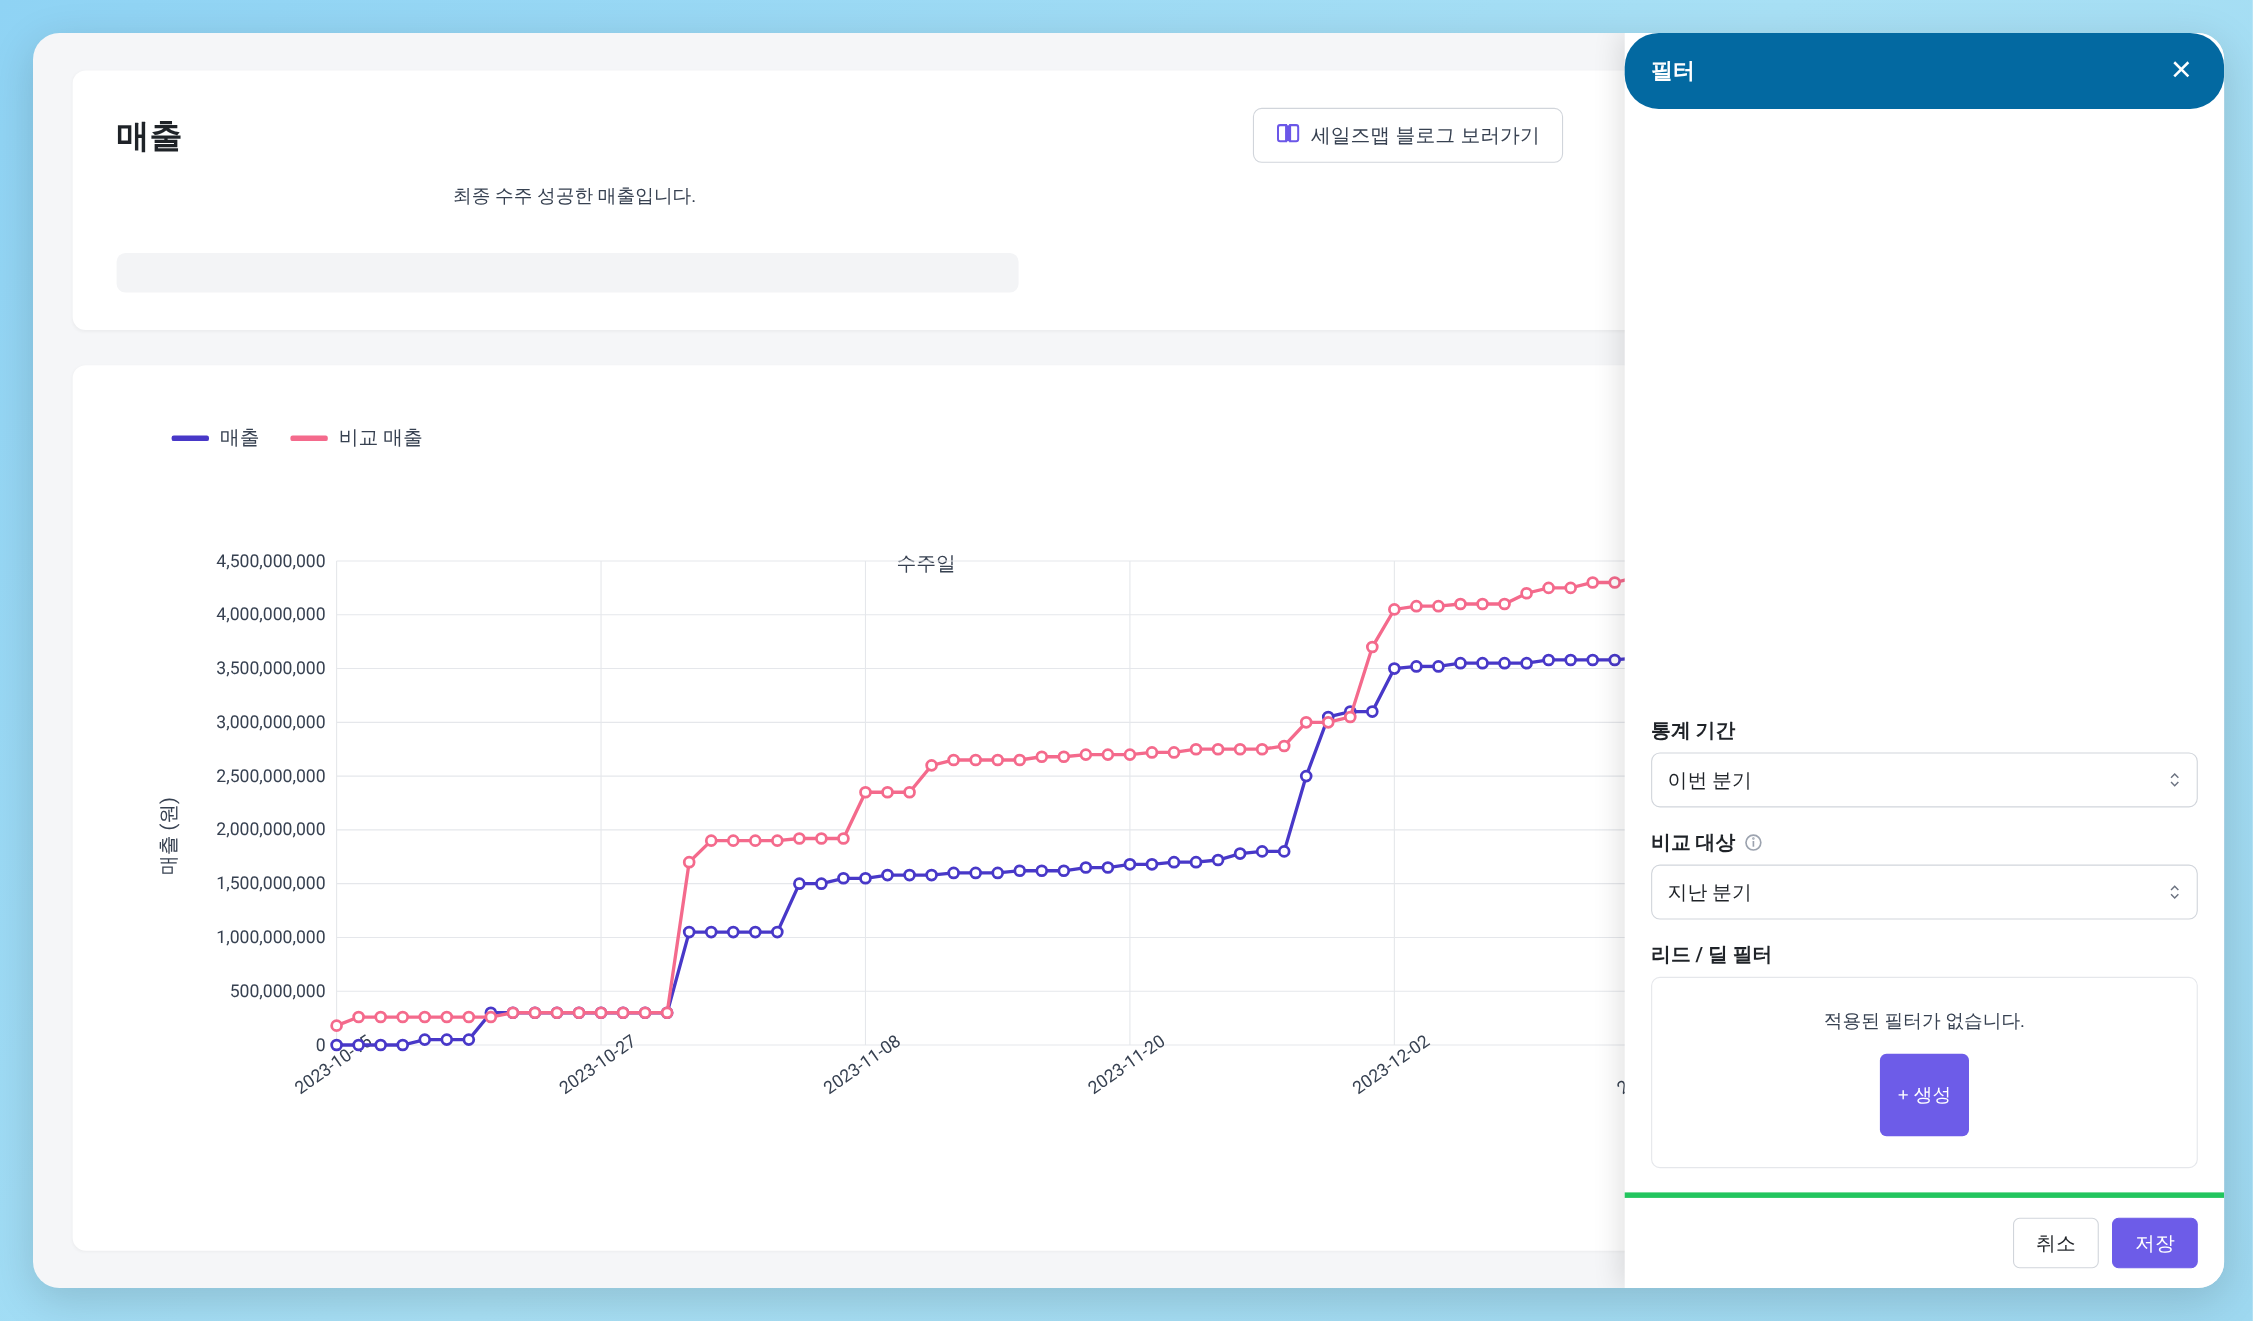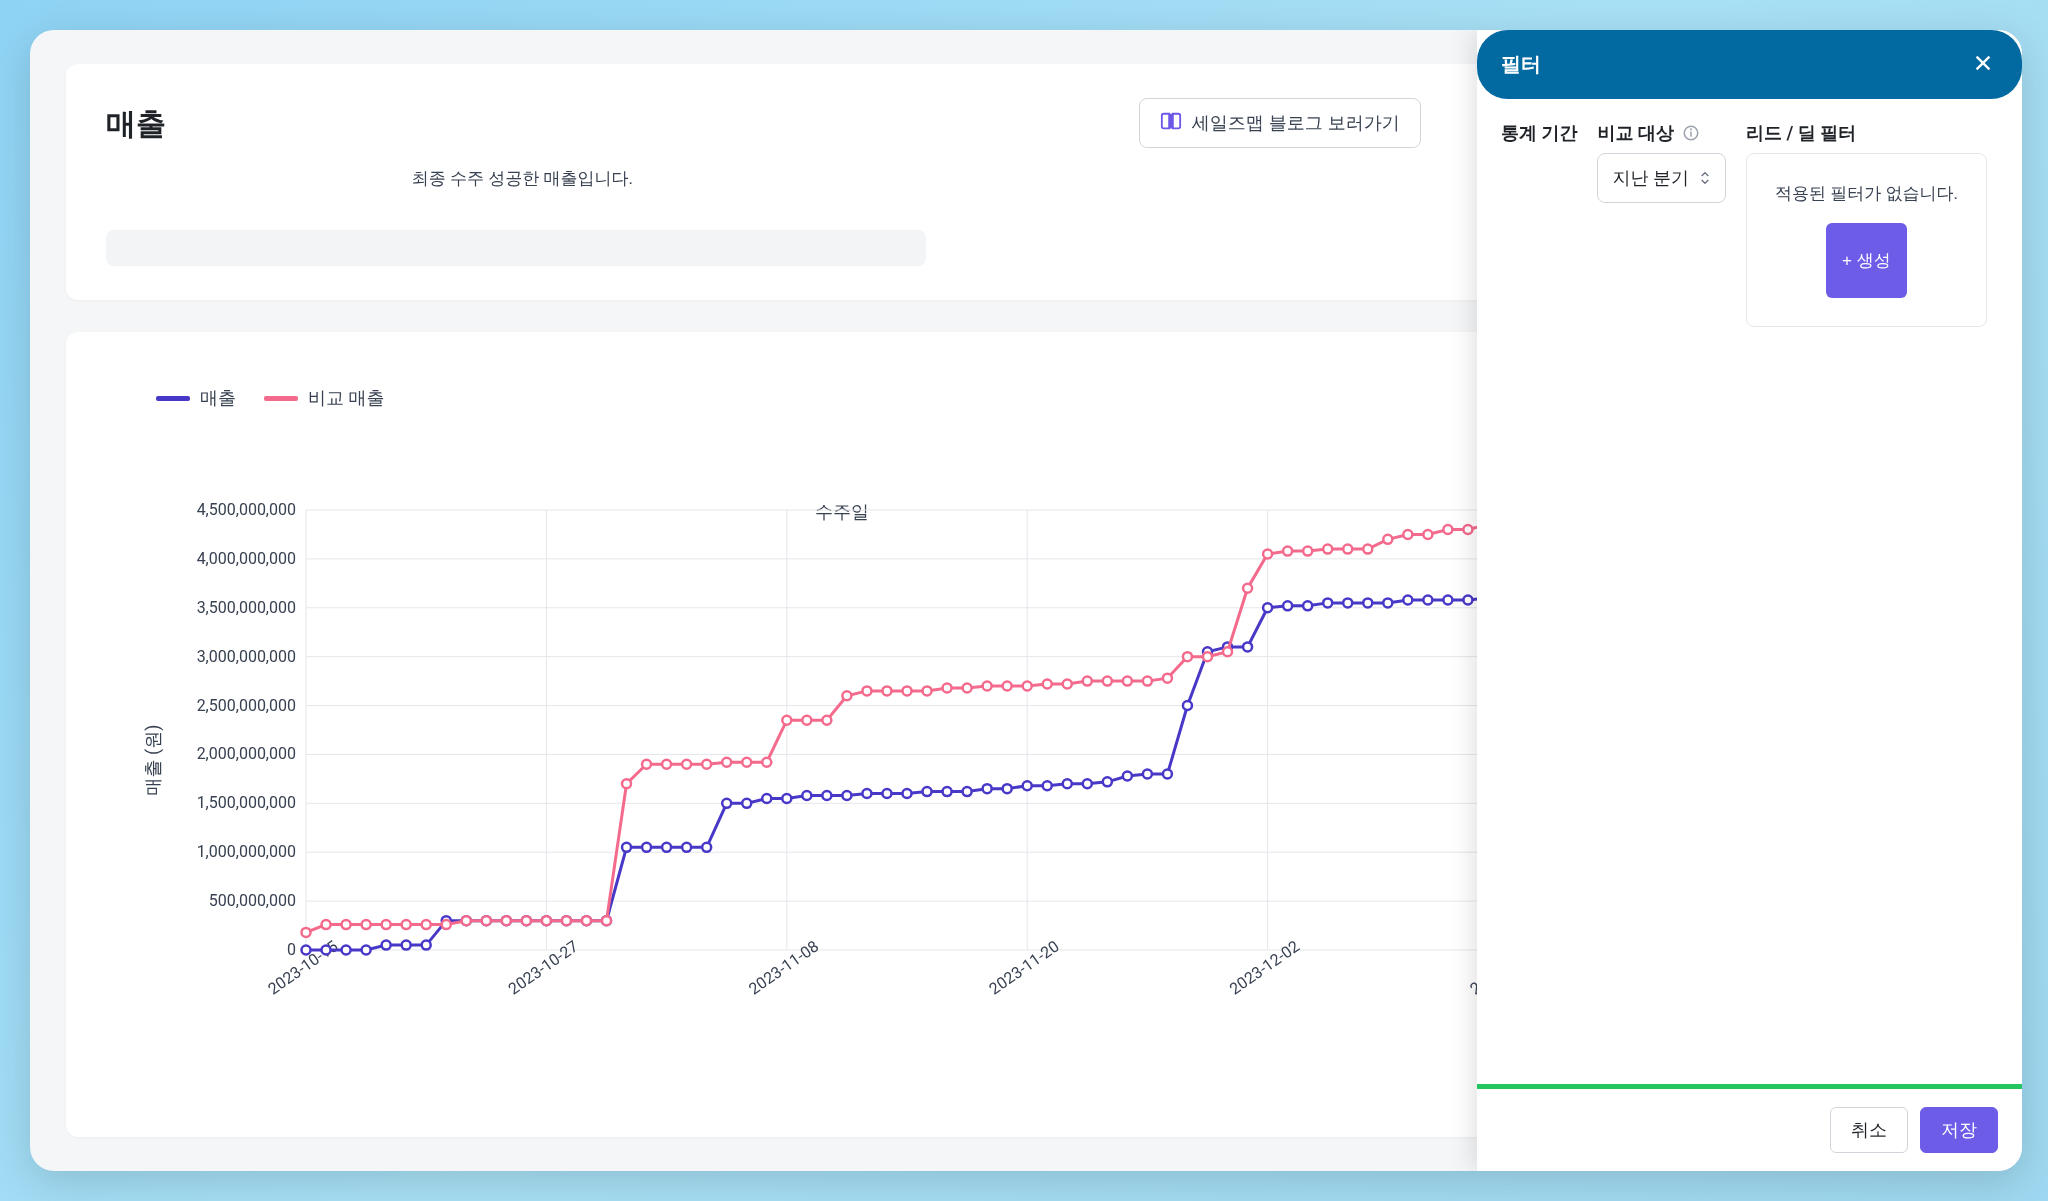--- a/index.html
+++ b/index.html
@@ -176,22 +176,23 @@
     font-size: 20px;
     font-weight: 600;
     border-radius: 31px;
   }
   .close-btn { background: none; border: none; cursor: pointer; padding: 4px;}
   .close-btn svg { width: 22px; height: 22px; color: #fff; }
   .filter-body {
     flex: 1;
     padding: 22px 24px;
     display: flex;
-    flex-direction: row;
+    flex-direction: column;
     gap: 20px;
+    justify-content: flex-end;
   }
   .fgroup-label {
     font-size: 18px;
     font-weight: 600;
     color: #1f2328;
     margin-bottom: 8px;
     display: flex;
     align-items: center;
     gap: 8px;
   }
@@ -472,20 +473,27 @@
       <button class="close-btn">
         <svg viewBox="0 0 24 24" fill="none" stroke="currentColor" stroke-width="2.5">
             <line x1="5" y1="5" x2="19" y2="19"></line>
             <line x1="19" y1="5" x2="5" y2="19"></line>
           </svg>
       </button>
     </div>
     <div class="filter-body">
       <div>
         <div class="fgroup-label">통계 기간</div>
+        <div class="select">
+          <span>이번 분기</span>
+          <svg viewBox="0 0 24 24" fill="none" stroke="currentColor" stroke-width="2">
+              <polyline points="7 9 12 4 17 9"></polyline>
+              <polyline points="7 15 12 20 17 15"></polyline>
+            </svg>
+        </div>
       </div>
       <div>
         <div class="fgroup-label">
           <span>비교 대상</span>
           <svg class="info-icon" viewBox="0 0 24 24" fill="none" stroke="currentColor" stroke-width="2">
               <circle cx="12" cy="12" r="9"></circle>
               <line x1="12" y1="10" x2="12" y2="17"></line>
               <circle cx="12" cy="7" r="0.5" fill="currentColor"></circle>
             </svg>
         </div>

